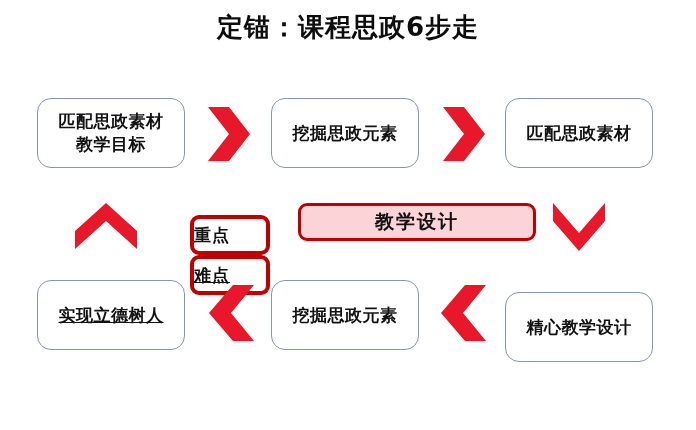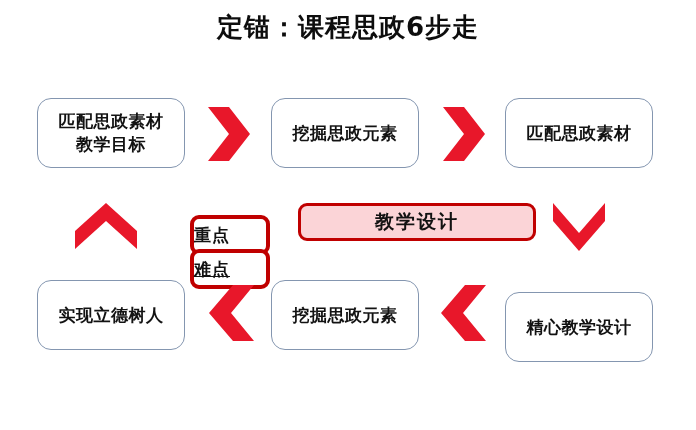--- a/index.html
+++ b/index.html
@@ -59,40 +59,40 @@
   .step-box .l2 {
     display: block;
     text-align: center;
   }
 
   .box-1 { left: 37px;  top: 98px;  width: 148px; height: 70px; }
   .box-2 { left: 271px; top: 98px;  width: 148px; height: 70px; }
   .box-3 { left: 505px; top: 98px;  width: 148px; height: 70px; align-items: center; }
   .box-4 { left: 505px; top: 280px; width: 148px; height: 70px; margin-top: 12px; }
   .box-5 { left: 271px; top: 280px; width: 148px; height: 70px; }
-  .box-6 { left: 37px;  top: 280px; width: 148px; height: 70px; }
+  .box-6 { left: 37px;  top: 280px; width: 148px; height: 70px; text-decoration: underline; }
 
   
   .emph-box {
     position: absolute;
     box-sizing: border-box;
     background: #ffffff;
     border: 4px solid #c00000;
     border-radius: 9px;
     display: flex;
     align-items: center;
     justify-content: flex-start;
     font-size: 17px;
     font-weight: 700;
     color: #121212;
     letter-spacing: 1px;
     margin-top: 41px;
   }
   .emph-1 { left: 190px; top: 174px; width: 80px; height: 40px; }
-  .emph-2 { left: 190px; top: 208px; width: 80px; height: 40px; text-decoration: underline; }
+  .emph-2 { left: 190px; top: 214px; width: 80px; height: 40px; text-decoration: underline; }
 
   
   .center-box {
     position: absolute;
     left: 298px;
     top: 203px;
     width: 238px;
     height: 38px;
     box-sizing: border-box;
     background: #fbd4d7;

